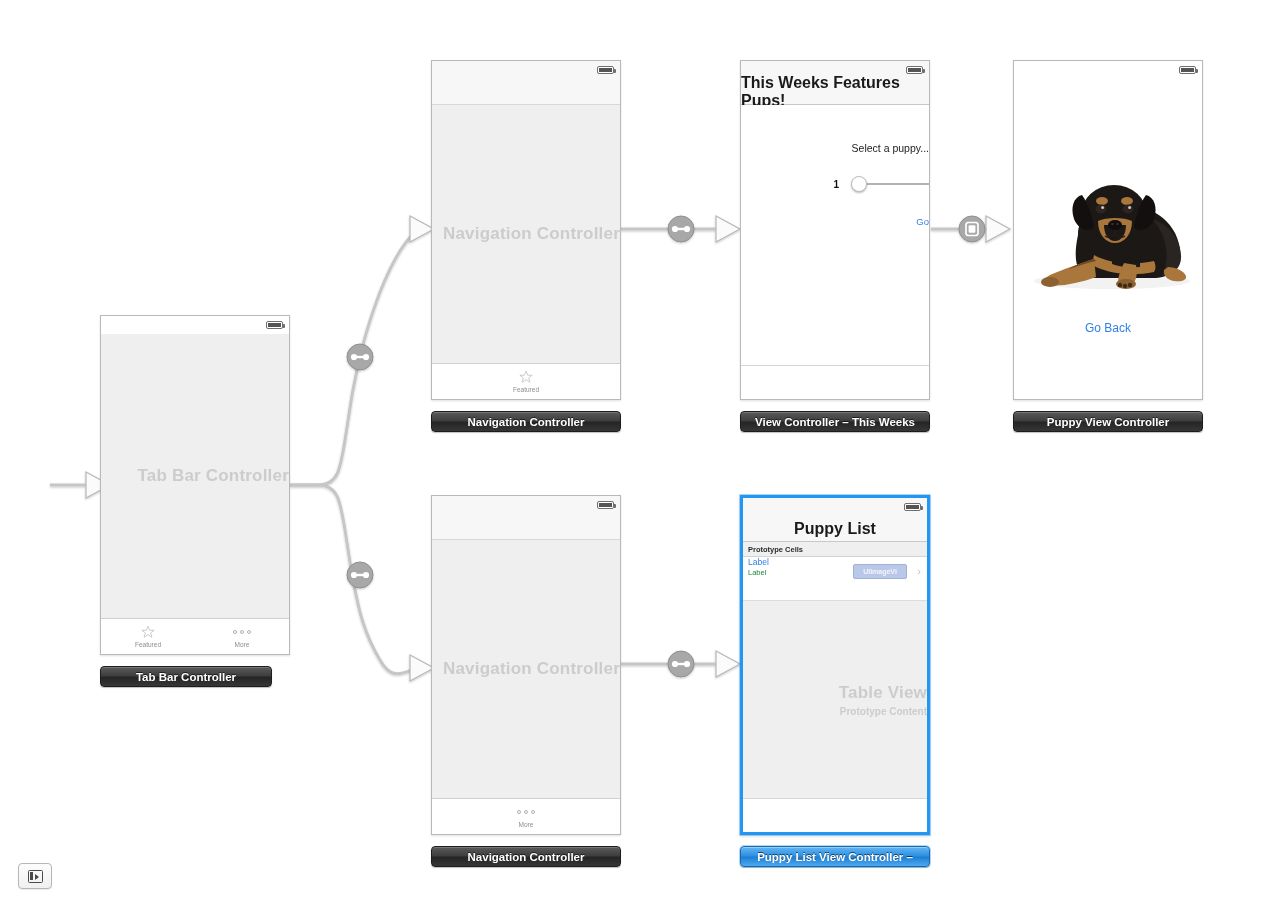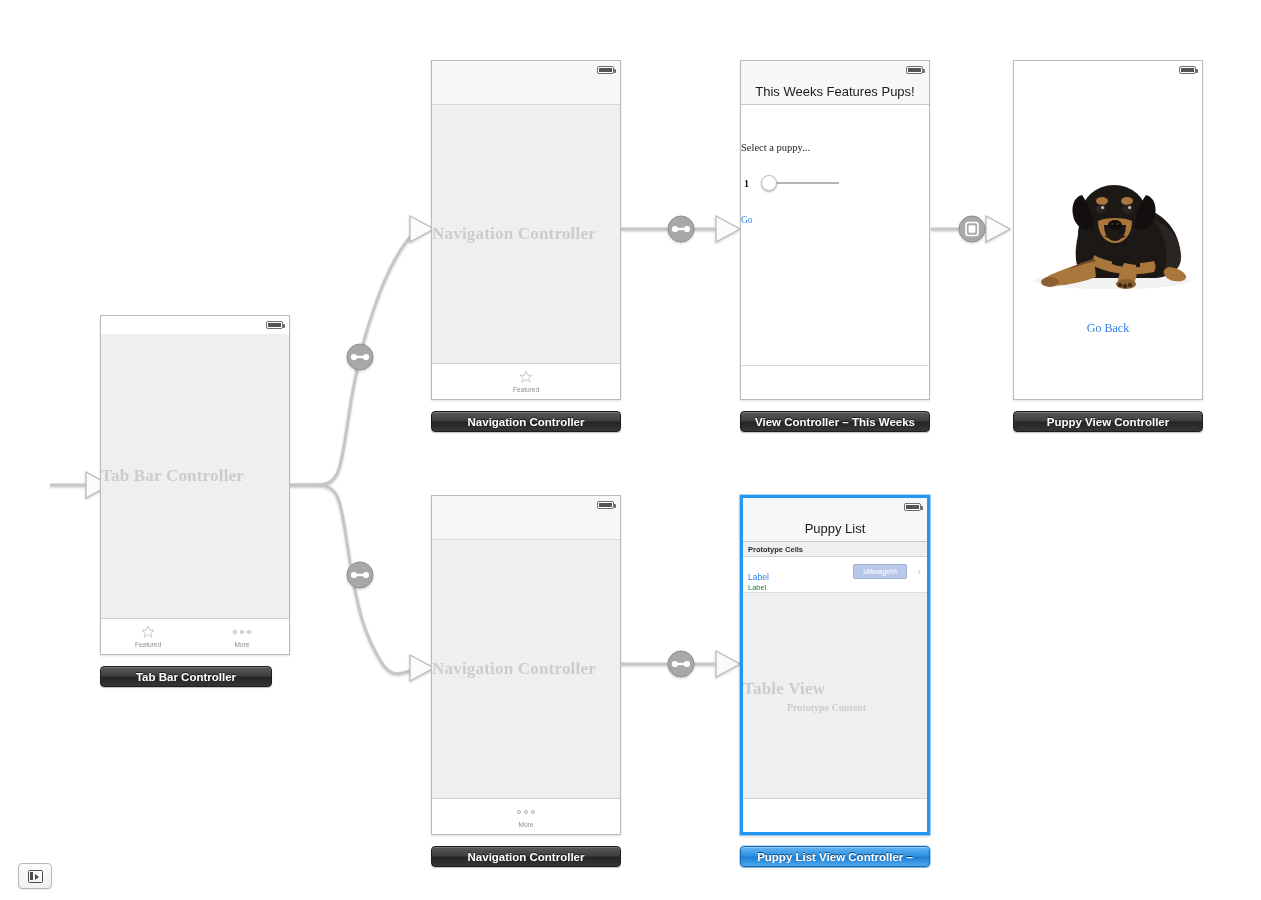--- a/index.html
+++ b/index.html
@@ -49,31 +49,30 @@
     content:""; position:absolute; right:-3px; top:2px;
     width:2px; height:4px; background:#6e6e6e; border-radius:0 1px 1px 0;
   }
 
   
   .navbar {
     height: 26px; background:#f7f7f7;
     border-bottom: 1px solid #c8c8c8;
     display:flex; align-items:center; justify-content:center;
   }
-  .navbar-title { font-size: 13px; font-weight: normal; color:#1a1a1a; }
+  .navbar-title { font-size: 16px; font-weight: bold; color:#1a1a1a; }
   .navbar.empty { height: 26px; border-bottom:1px solid #d8d8d8; background:#f7f7f7; }
 
   
   .vbody {
     flex: 1;
     background: #efefef;
     position: relative;
-    display:flex; align-items:flex-start; justify-content:center;
+    display:flex; align-items:flex-end; justify-content:center;
     flex-direction: column;
-    font-family: Liberation Serif, serif;
   }
   .vbody.white { background:#ffffff; }
   .ghost-title {
     font-size: 17px; color:#cccccc; font-weight: bold;
     letter-spacing:.2px; white-space: nowrap;
   }
   .ghost-sub { font-size:10px; color:#cccccc; font-weight:bold; margin-top:3px;margin-left:44px; }
 
   .devinner { display:flex; flex-direction:column; height:100%; }
 
@@ -129,22 +128,22 @@
   .puppy-img { position:absolute; left:6px; top:84px; width:178px; height:140px; }
   .go-back { position:absolute; left:0; right:0; top:242px; text-align:center; font-size:12px; color:#2f7fe8; }
 
   
   .proto-header {
     height: 15px; background:#efefef; border-bottom:1px solid #d3d3d3;
     display:flex; align-items:center; padding-left:5px;
     font-size:7.5px; font-weight:bold; color:#2b2b2b;
   }
   .proto-cell {
-    height: 36px; background:#ffffff; border-bottom:1px solid #dcdcdc;
-    display:flex; align-items:flex-end; padding:0 5px; gap:4px; position:relative;
+    height: 44px; background:#ffffff; border-bottom:1px solid #dcdcdc;
+    display:flex; align-items:flex-start; padding:0 5px; gap:4px; position:relative;
   }
   .proto-labels { display:flex; flex-direction:column; gap:1px; }
   .lbl-blue { font-size:8.5px; color:#2f7fe8; }
   .lbl-green { font-size:7.5px; color:#1f8a3b; }
   .imgview-box {
     position:absolute; right:20px; top:7px;
     width:54px; height:15px; border-radius:2px;
     background:#b9c8e8; border:1px solid #9fb2d8;
     display:flex; align-items:center; justify-content:center;
     font-size:7px; font-weight:bold; color:#f2f5fb;

